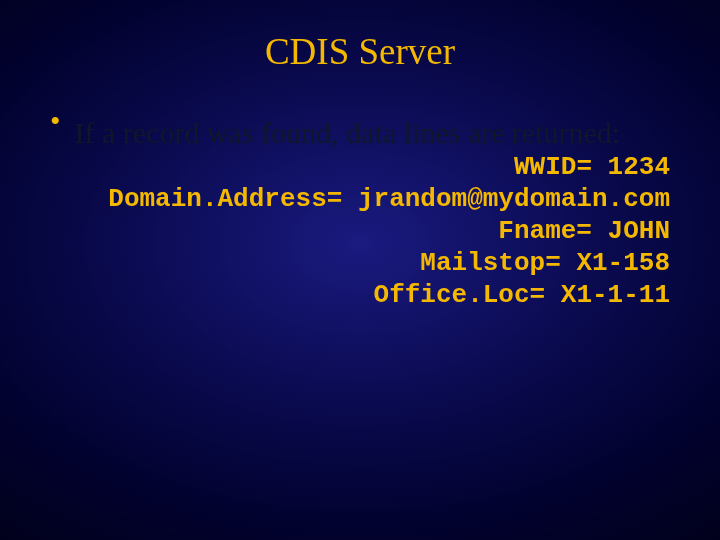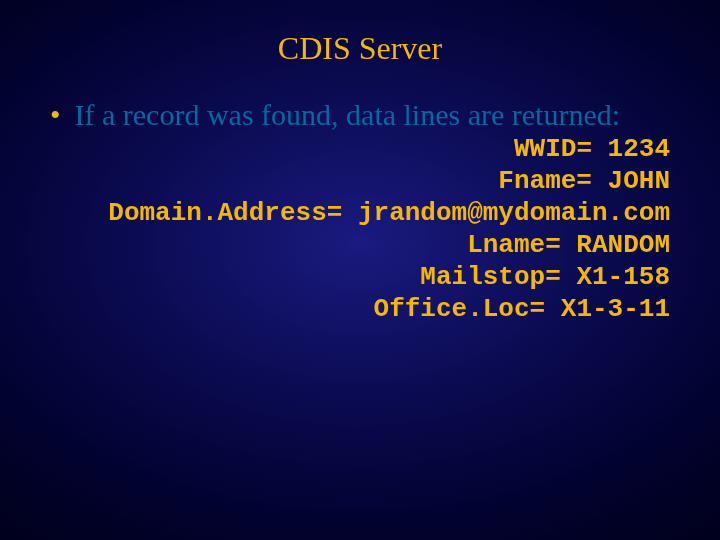--- a/index.html
+++ b/index.html
@@ -16,40 +16,41 @@
     position: relative;
   }
   .slide {
     padding: 30px 50px 0 50px;
     box-sizing: border-box;
     width: 100%;
     height: 100%;
   }
   .title {
     text-align: center;
-    font-size: 32px;
+    font-size: 37px;
     color: #f5b800;
     margin: 0 0 30px 0;
     font-weight: normal;
   }
   .bullet-row {
     display: flex;
     align-items: flex-start;
     margin-left: 0px;
   }
   .bullet-dot {
     color: #f5b800;
     font-size: 30px;
     line-height: 36px;
     margin-right: 14px;
   }
   .bullet-text {
     font-size: 30px;
     line-height: 36px;
-    color: #0369a1;
+    color: #0f172a;
+    margin-top: 12px;
   }
   .code-block {
     font-family: "Courier New", Courier, monospace;
     font-weight: bold;
     font-size: 26px;
     line-height: 32px;
     color: #f5b800;
     margin-left: 52px;
     white-space: pre;
     text-align: right;
@@ -59,14 +60,14 @@
 <body>
 
 <div class="slide">
   <h1 class="title">CDIS Server</h1>
 
   <div class="bullet-row">
     <span class="bullet-dot">•</span>
     <span class="bullet-text">If a record was found, data lines are returned:</span>
   </div>
 
-  <div class="code-block"><div>WWID= 1234</div><div>Fname= JOHN</div><div>Domain.Address= jrandom@mydomain.com</div><div>Lname= RANDOM</div><div>Mailstop= X1-158</div><div>Office.Loc= X1-3-11</div></div>
+  <div class="code-block"><div>WWID= 1234</div><div>Domain.Address= jrandom@mydomain.com</div><div>Fname= JOHN</div><div>Mailstop= X1-158</div><div>Office.Loc= X1-1-11</div></div>
 </div>
 
 </body></html>

